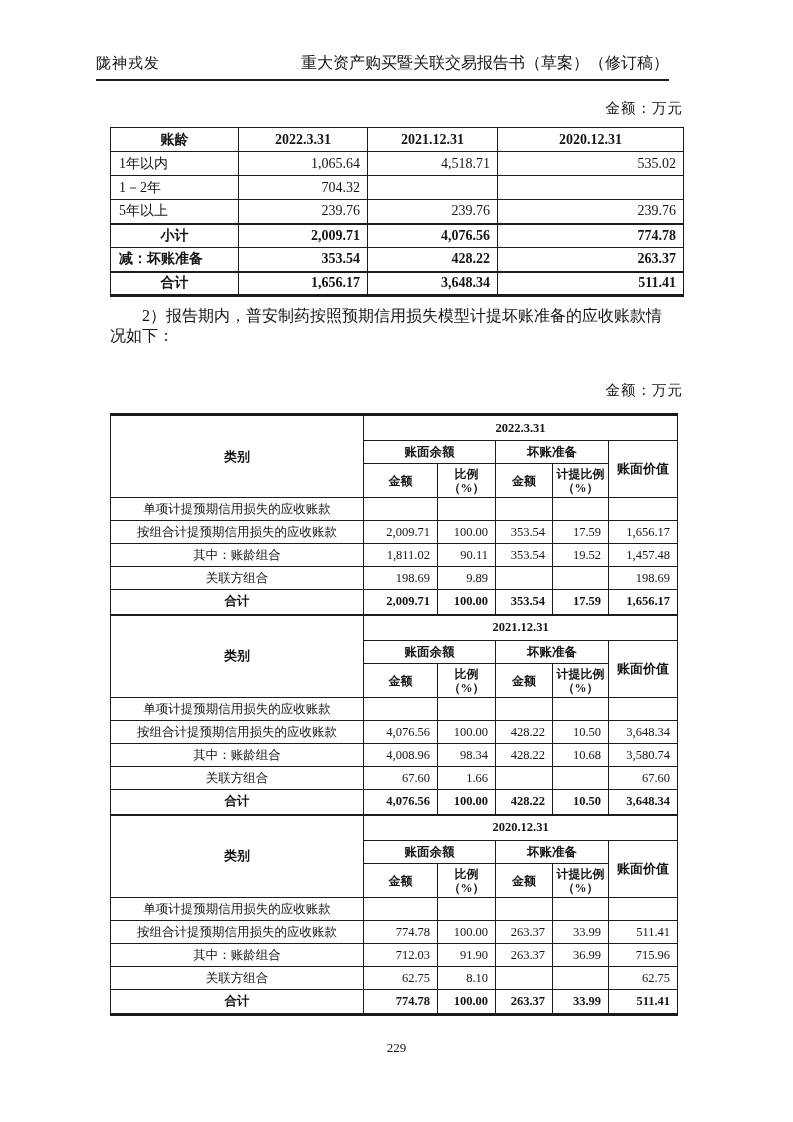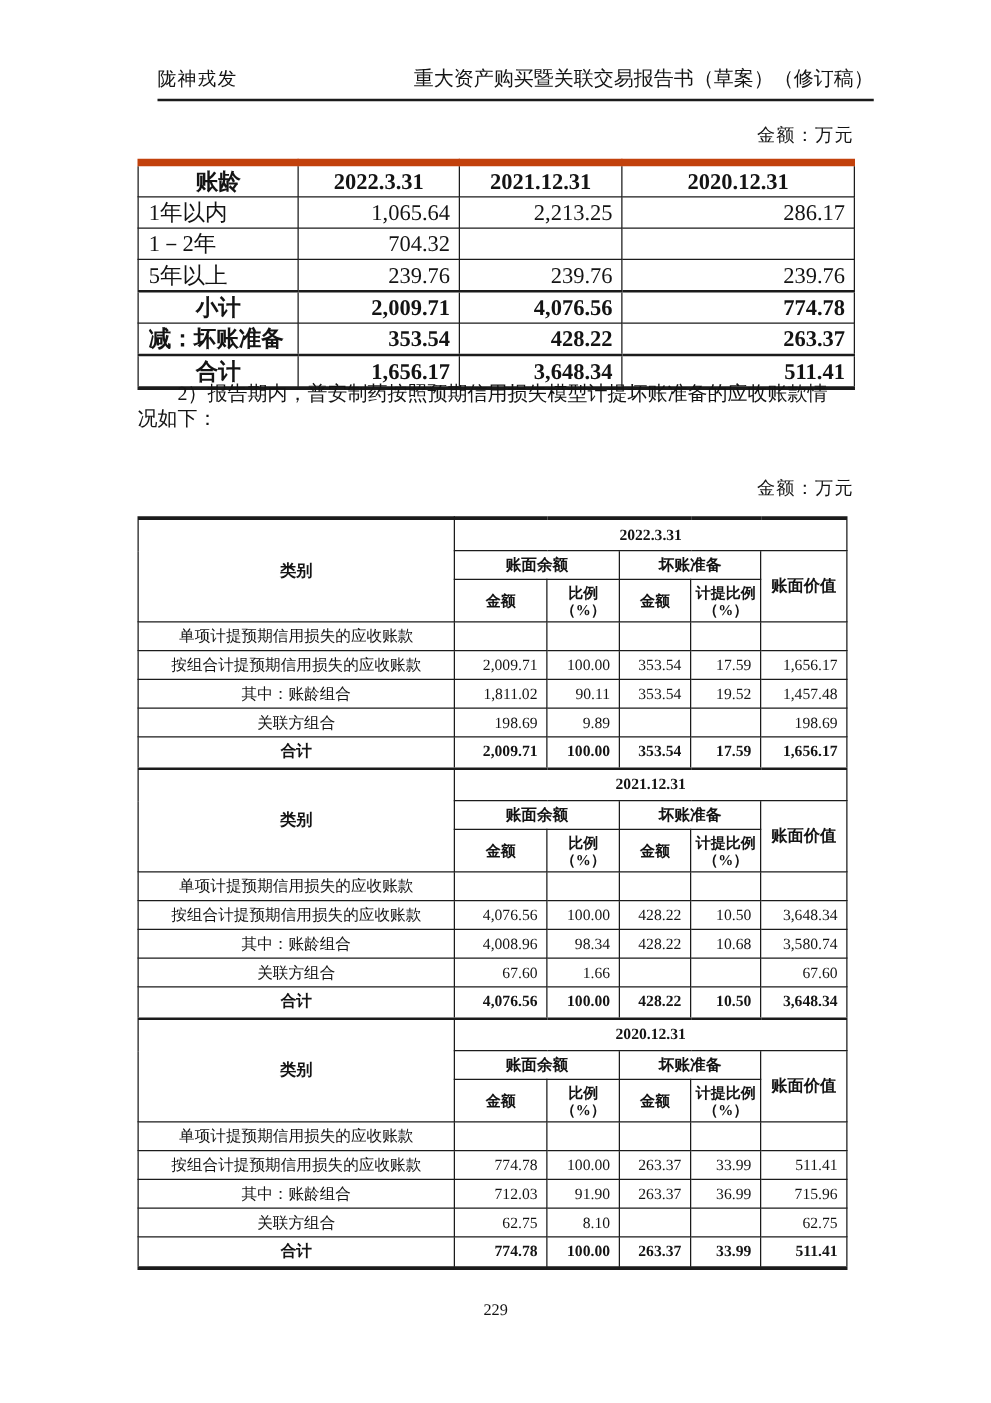--- a/index.html
+++ b/index.html
@@ -4,21 +4,21 @@
 <style>
   * { margin:0; padding:0; box-sizing:border-box; }
   html,body { background:#ffffff; }
   .page {
     position:relative; width:793px; height:1122px; background:#ffffff;
     font-family:"Liberation Serif","DejaVu Serif",serif; color:#141414;
     overflow:hidden;
   }
   
   .doc-header {
-    position:absolute; left:126px; top:53px; width:573px;
+    position:absolute; left:96px; top:53px; width:573px;
     display:flex; justify-content:space-between; align-items:baseline;
     padding-bottom:5px; border-bottom:2px solid #1b1b1b;
   }
   .doc-header .hl { font-size:15px; letter-spacing:1px; }
   .doc-header .hr { font-size:16px; }
   
   .unit-note { position:absolute; right:110px; font-size:14.5px; letter-spacing:1px;text-align:center; }
   #unit1 { top:99px; }
   #unit2 { top:381px; }
   
@@ -29,22 +29,22 @@
   
   table { border-collapse:collapse; table-layout:fixed; }
   th,td { border:1px solid #1b1b1b; vertical-align:middle; overflow:hidden; }
   th { font-weight:bold; text-align:center; }
   td.num { text-align:right; padding-right:7px; }
   td.lab-left { text-align:left; padding-left:8px; }
   td.lab-center { text-align:center; }
   tr.emph td { font-weight:bold; }
   
   .t-wrap1 { position:absolute; left:110px; top:127px; }
-  #aging-table { width:573px; font-size:18px;
-    border-top:6px solid #c2410c; border-bottom:3px solid #1b1b1b; }
+  #aging-table { width:573px; font-size:14px;
+    border-top:1px solid #c2410c; border-bottom:3px solid #1b1b1b; }
   #aging-table th, #aging-table td { height:24px; padding-top:0; padding-bottom:0; }
   #aging-table tbody tr:nth-child(4) td,
   #aging-table tbody tr:nth-child(6) td { border-top-width:2px; }
   
   .t-wrap2 { position:absolute; left:110px; top:413px; }
   #prov-table { width:567px; font-size:12.5px;
     border-top:3px solid #1b1b1b; border-bottom:3px solid #1b1b1b; }
   #prov-table .r-date  { height:26px; }
   #prov-table .r-group { height:23px; }
   #prov-table .r-leaf  { height:34px;padding-left:16px; }
@@ -81,22 +81,22 @@
             <th>账龄</th>
             <th>2022.3.31</th>
             <th>2021.12.31</th>
             <th>2020.12.31</th>
           </tr>
         </thead>
       <tbody>
           <tr>
             <td class="lab-left">1年以内</td>
             <td class="num">1,065.64</td>
-            <td class="num">2,213.25</td>
-            <td class="num">286.17</td>
+            <td class="num">4,518.71</td>
+            <td class="num">535.02</td>
           </tr>
           <tr>
             <td class="lab-left">1－2年</td>
             <td class="num">704.32</td>
             <td class="num"></td>
             <td class="num"></td>
           </tr>
           <tr>
             <td class="lab-left">5年以上</td>
             <td class="num">239.76</td>

